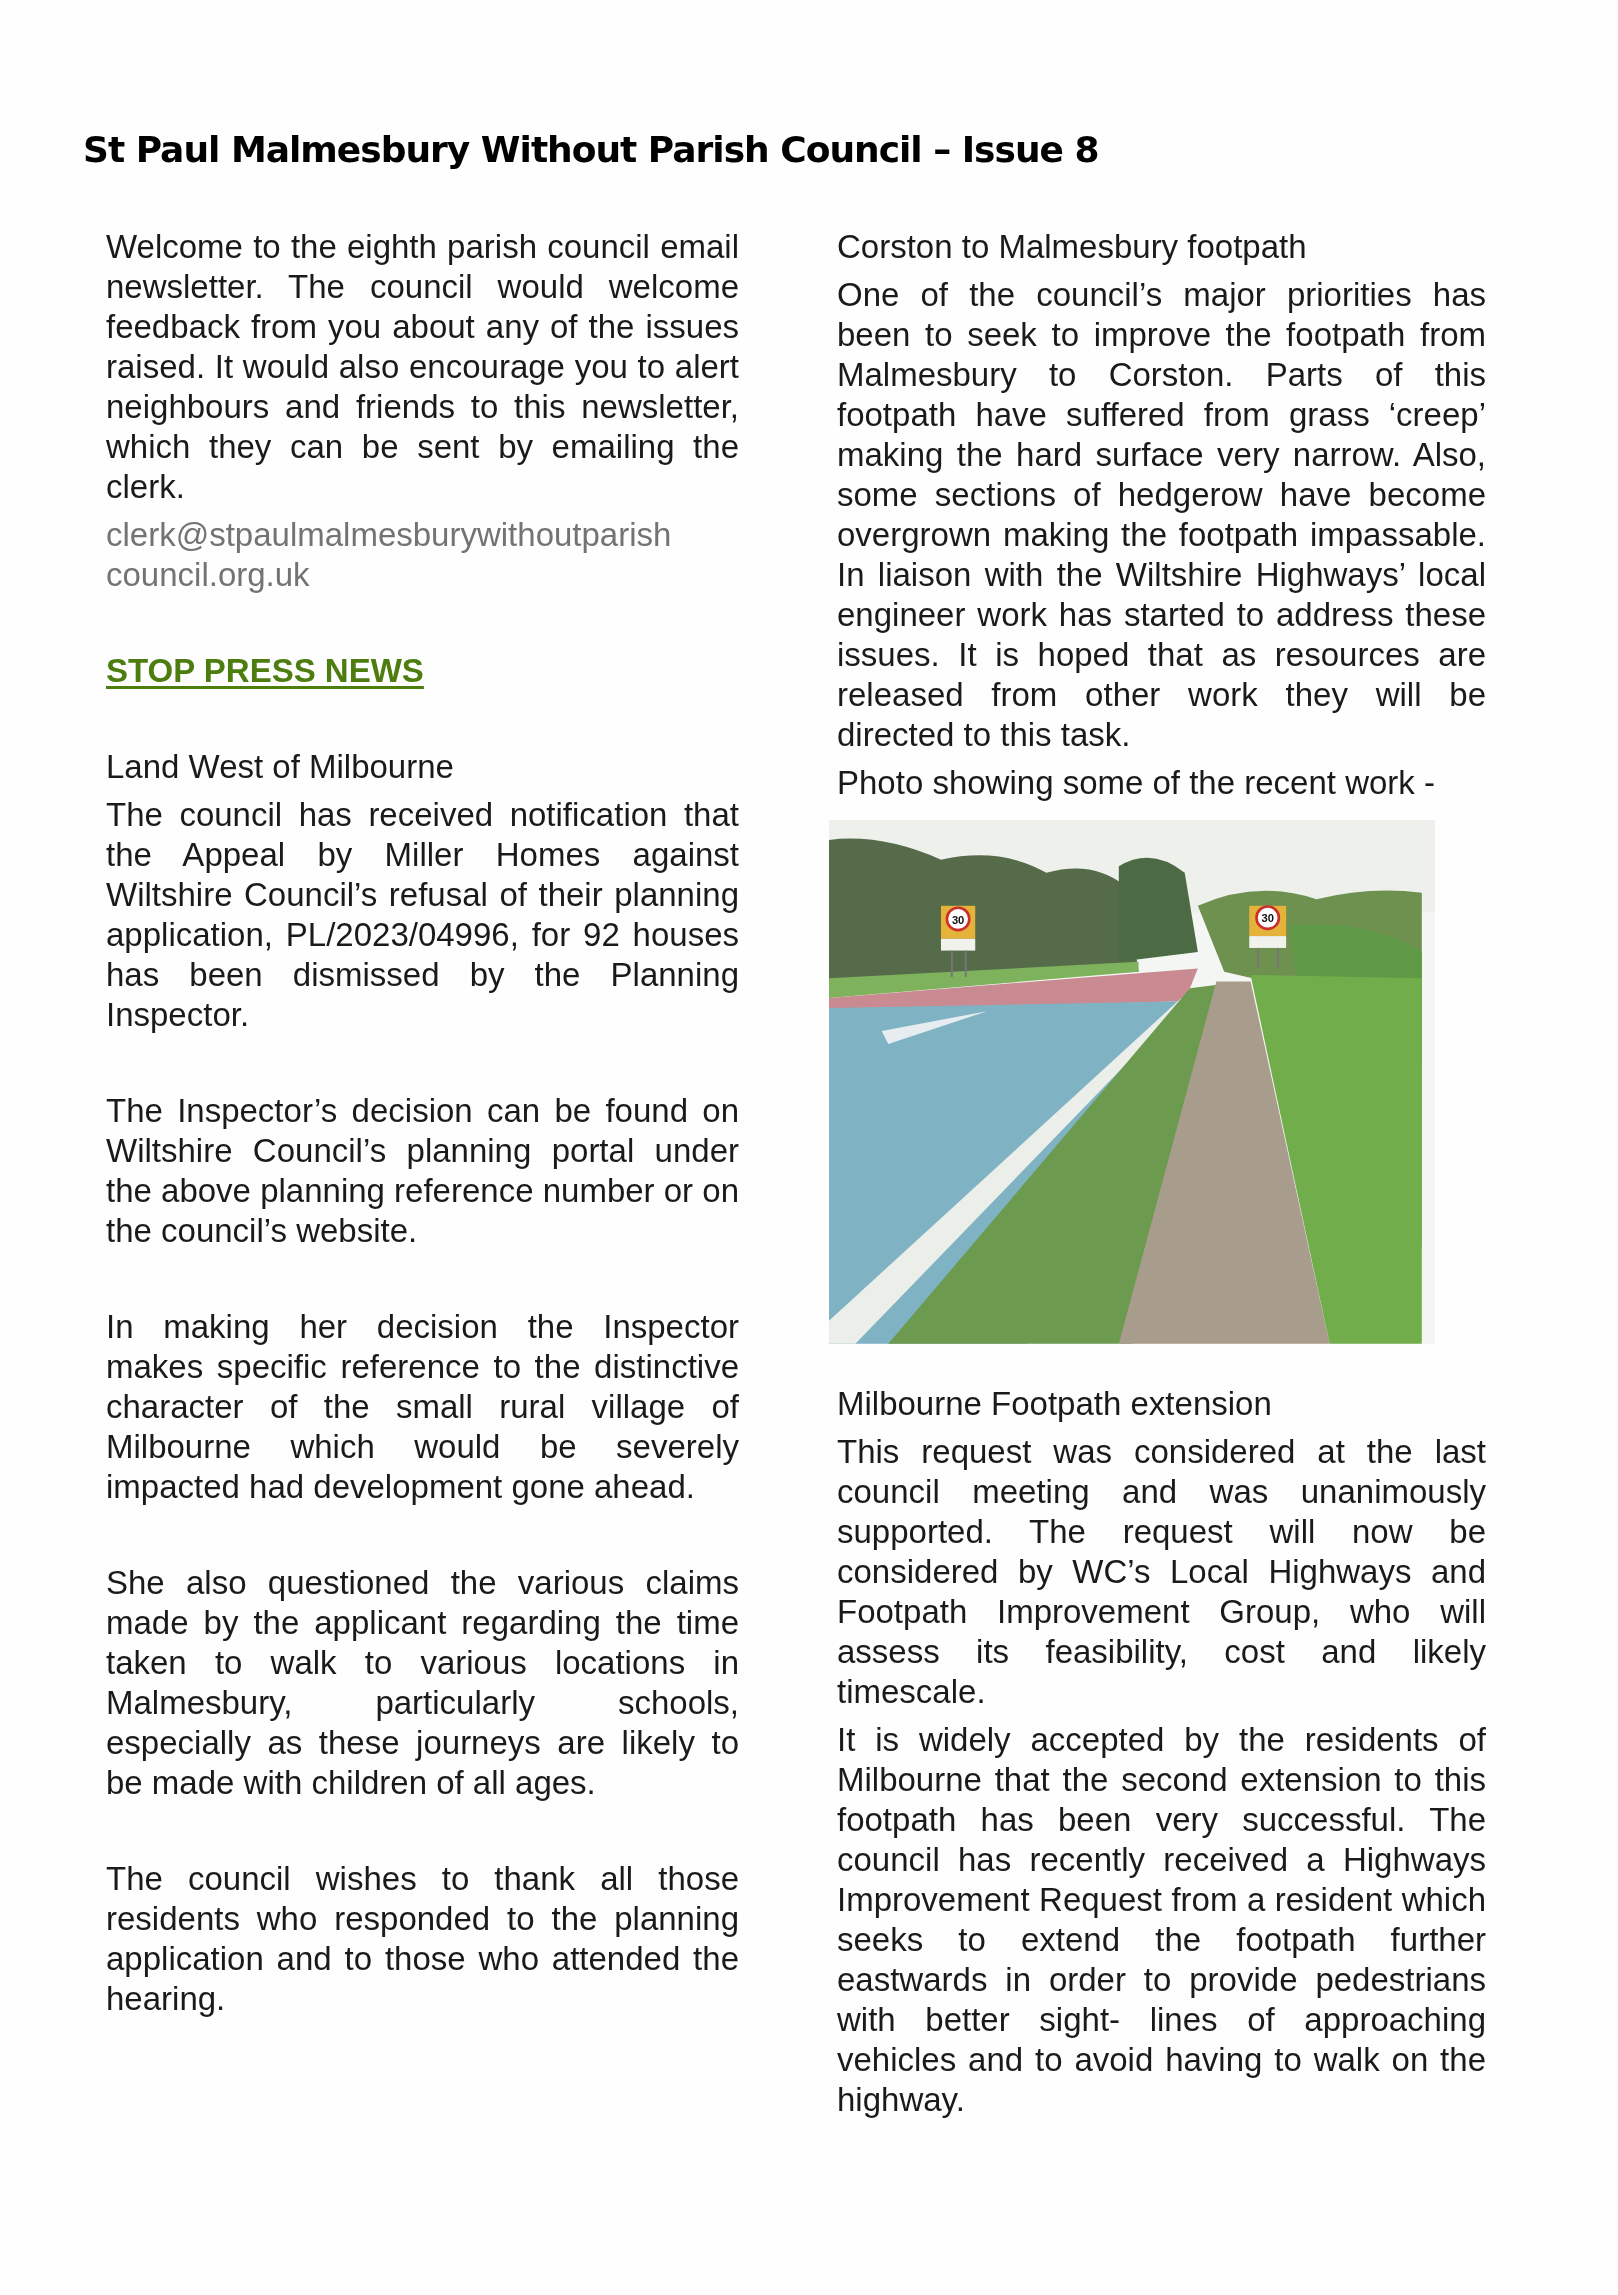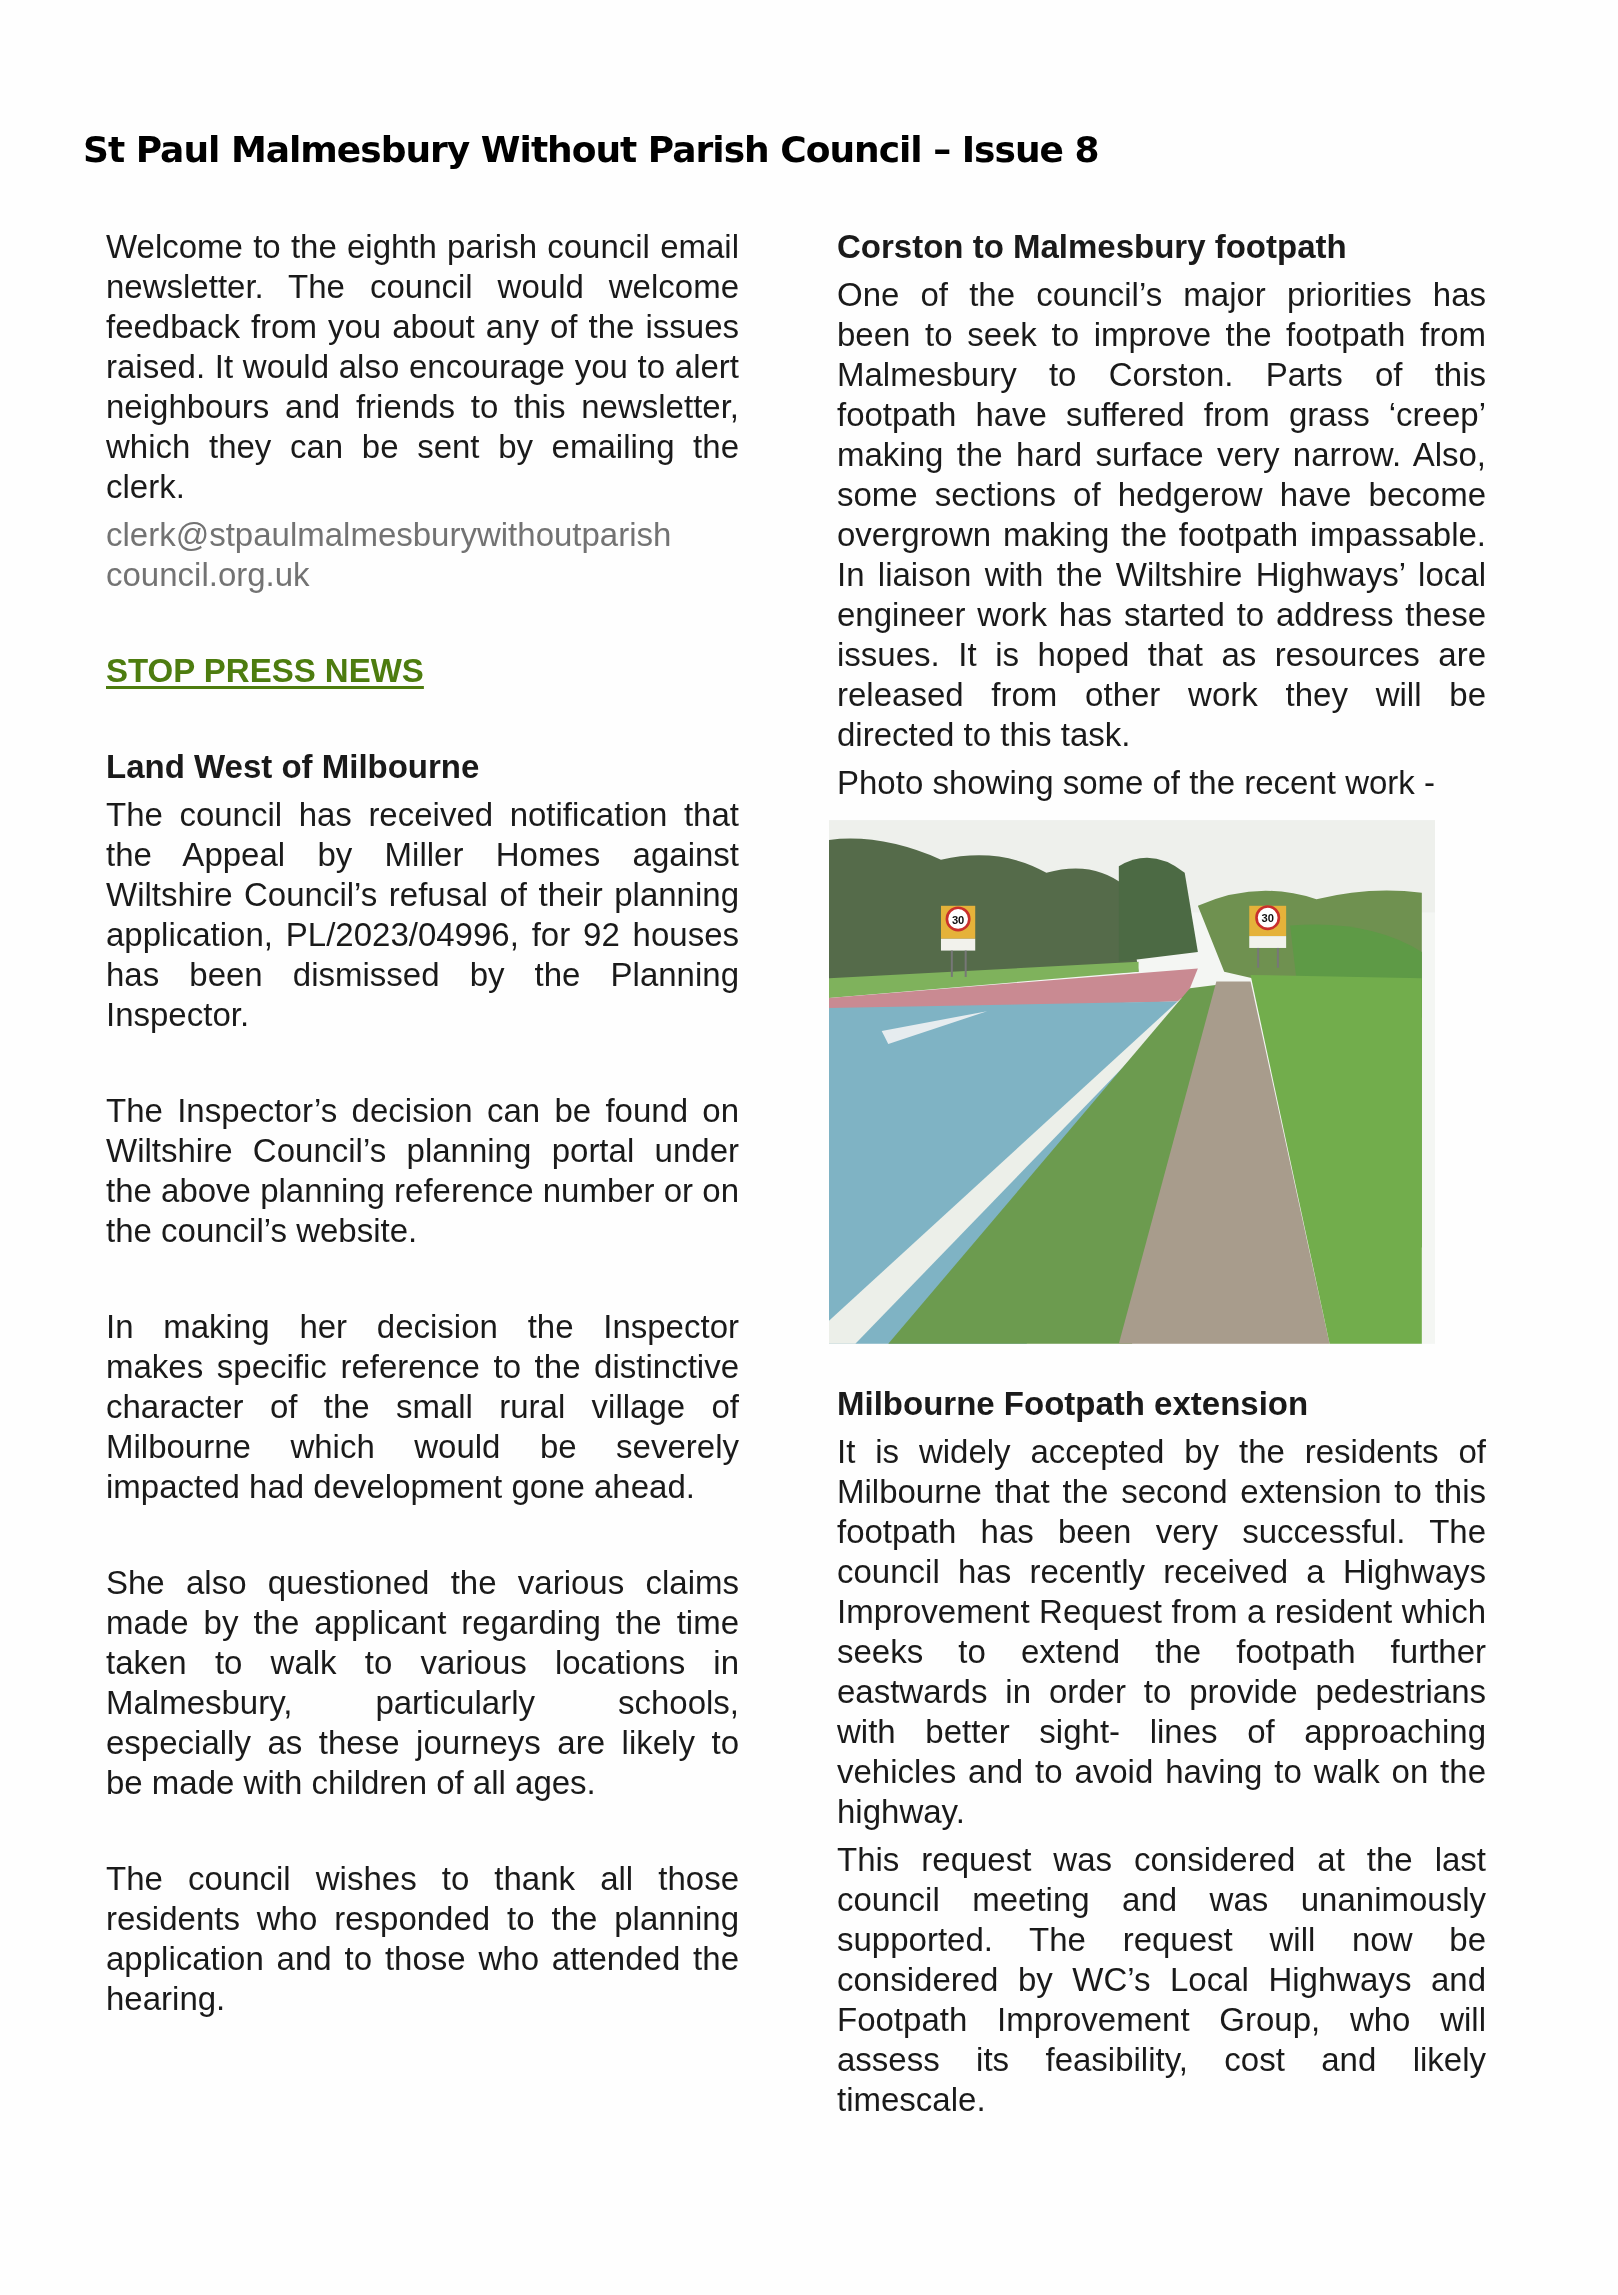--- a/index.html
+++ b/index.html
@@ -4,21 +4,21 @@
 <style>
   html, body { margin:0; padding:0; }
   body { width:1619px; height:2295px; background:#fefefe; position:relative; overflow:hidden;
          font-family:"Liberation Sans", sans-serif; color:#1a1a1a; }
   .title { position:absolute; left:83px; top:129px; font-size:36px; font-weight:bold; color:#000000;
            font-family:"DejaVu Sans", sans-serif; letter-spacing:-1px; white-space:nowrap; }
   .col { position:absolute; font-size:33px; line-height:40px; text-align:justify; }
   .col p { margin:8px; }
   .left { left:98px; top:219px; width:649px; }
   .right { left:829px; top:219px; width:665px; }
-  .heading { font-weight:bold; text-align:left; }
+  .heading { font-weight:normal; text-align:left; }
   .gap { height:40px; }
   .link { color:#737373; text-align:left; }
   .stop { color:#4d7c0f; font-weight:bold; text-decoration:underline; text-decoration-thickness:2.6px; text-underline-offset:4px; }
   .photo { position:relative; width:606px; height:524px; margin-top:17px; margin-bottom:40px; overflow:hidden; }
   .photo svg { display:block; }
   .nojust { text-align:left; }
 </style>
 </head>
 <body>
 
@@ -87,16 +87,16 @@
         <rect x="638" y="130" width="56" height="46" fill="#e5b23a"></rect>
         <circle cx="666" cy="148" r="17" fill="#fff" stroke="#c9302c" stroke-width="4"></circle>
         <text x="666" y="155" font-size="17" font-weight="bold" text-anchor="middle" fill="#111" font-family="Liberation Sans, sans-serif">30</text>
         <rect x="638" y="176" width="56" height="18" fill="#f2f2ec"></rect>
         <rect x="650" y="194" width="3" height="30" fill="#777"></rect>
         <rect x="680" y="194" width="3" height="30" fill="#777"></rect>
       </g>
     </svg>
   </div>
   <p class="heading">Milbourne Footpath extension</p>
+  <p>This request was considered at the last council meeting and was unanimously supported. The request will now be considered by WC’s Local Highways and Footpath Improvement Group, who will assess its feasibility, cost and likely timescale.</p>
   <p>It is widely accepted by the residents of Milbourne that the second extension to this footpath has been very successful. The council has recently received a Highways Improvement Request from a resident which seeks to extend the footpath further eastwards in order to provide pedestrians with better sight- lines of approaching vehicles and to avoid having to walk on the highway.</p>
-  <p>This request was considered at the last council meeting and was unanimously supported. The request will now be considered by WC’s Local Highways and Footpath Improvement Group, who will assess its feasibility, cost and likely timescale.</p>
 </div>
 
 
 </body></html>

